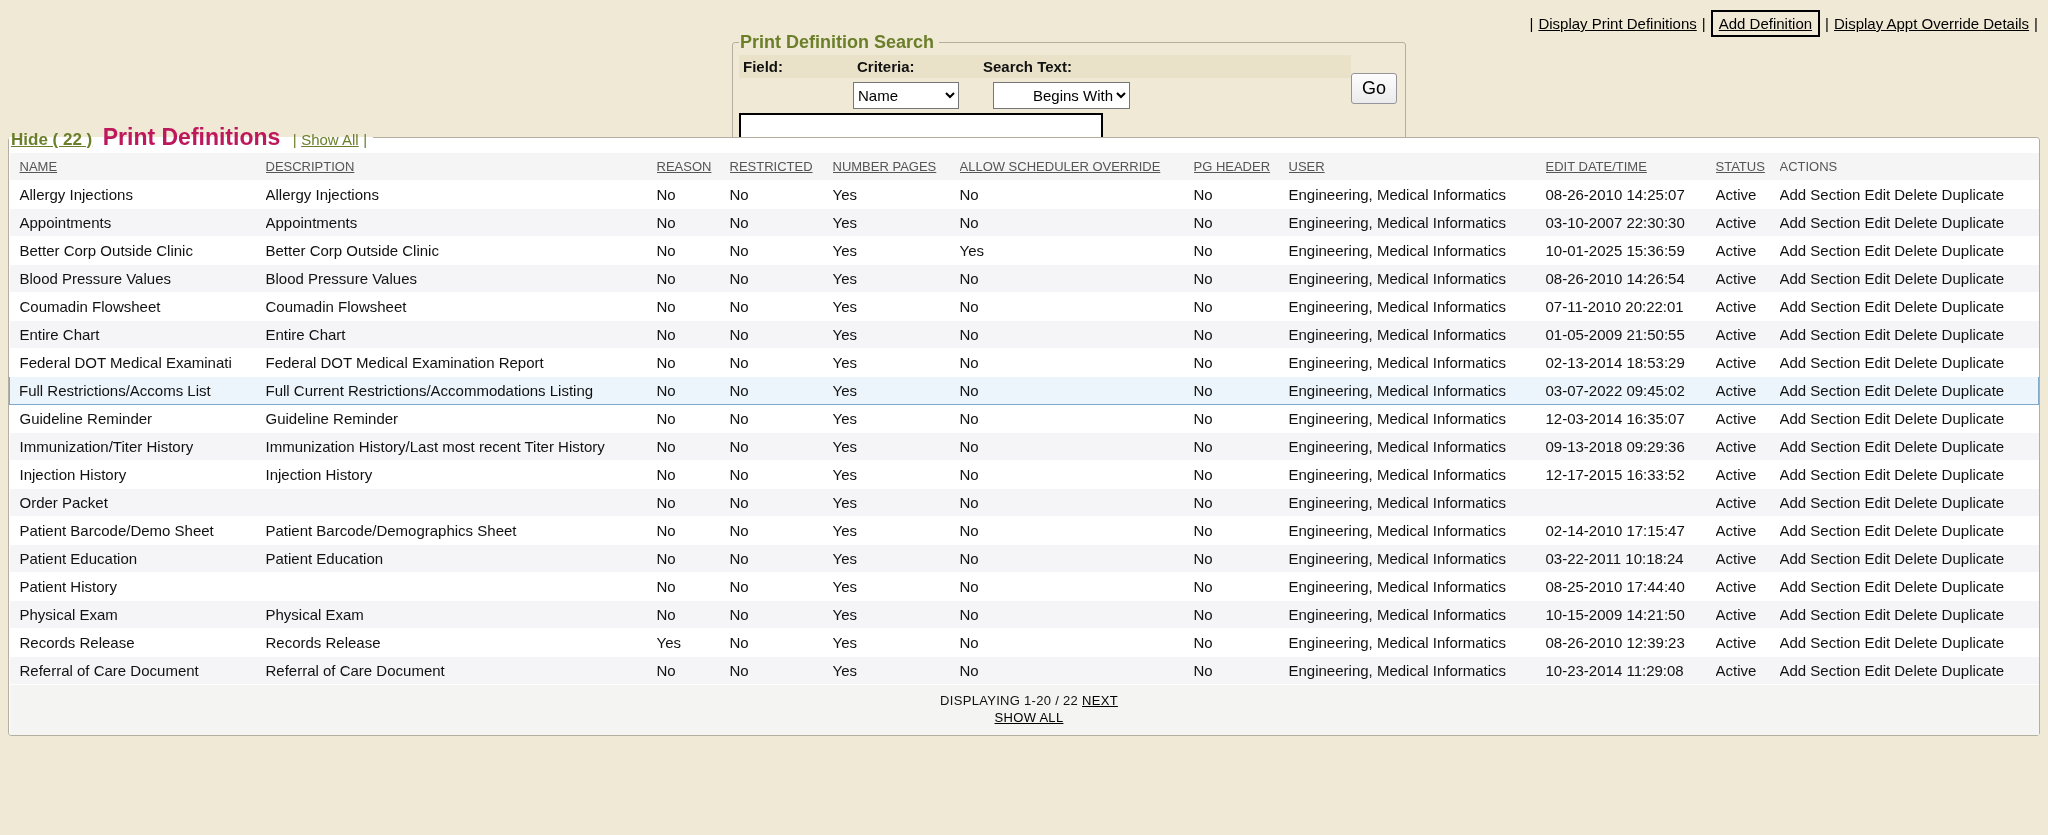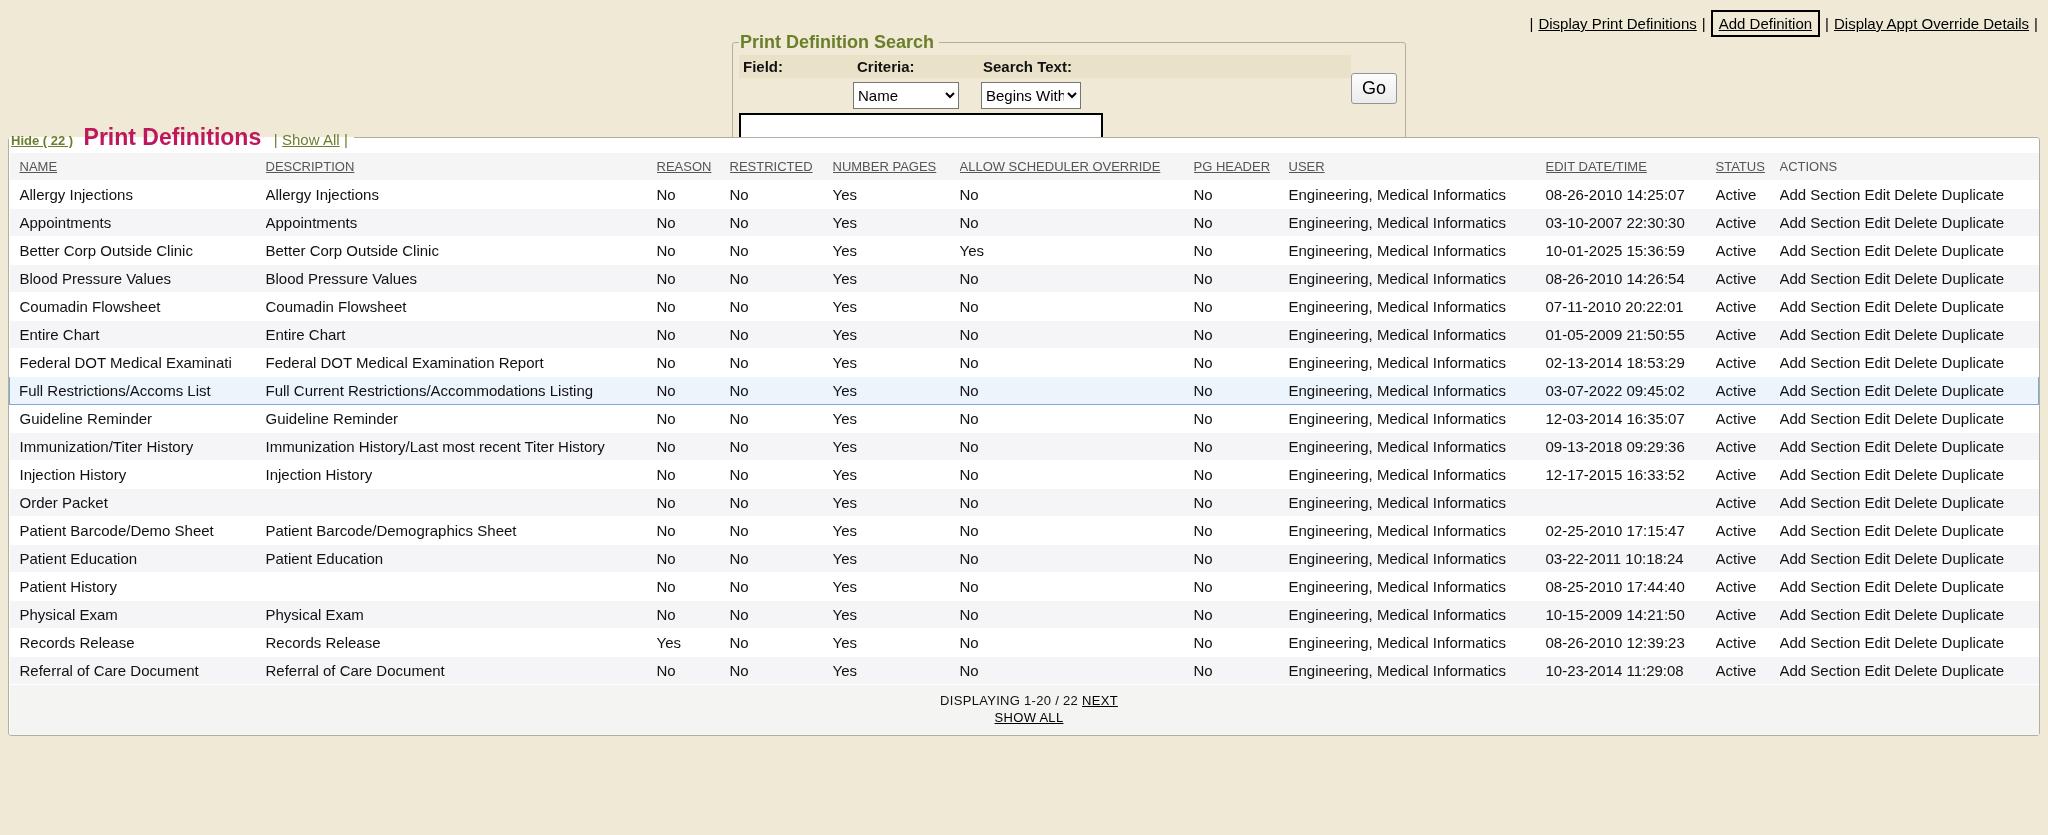--- a/index.html
+++ b/index.html
@@ -50,21 +50,21 @@
     font-weight: bold; font-size: 15px;
     padding: 3px 4px 0 4px; height: 23px;
   }
   .ctrl { margin-top: 4px; }
   .search-select {
     font-size: 15px; height: 27px;
     border: 1px solid #767676; background: #fff;
     font-family: "Liberation Sans", sans-serif;
   }
   #field-select { width: 106px; }
-  #criteria-select { width: 100px; margin-left: 2px; }
+  #criteria-select { width: 137px; margin-left: 14px; text-align: right; }
   .search-input {
     width: 364px; height: 27px;
     border: 2px solid #000; background: #fff;
     font-size: 15px; padding: 0 4px;
     outline: none;
     font-family: "Liberation Sans", sans-serif;
   }
   .go-button {
     grid-row: 1 / 3; grid-column: 4;
     align-self: center; justify-self: end;
@@ -77,21 +77,21 @@
 
   
   .list-fieldset {
     position: absolute; left: 8px; top: 124px; width: 2032px;
     border: 1px solid #b3afa0; border-radius: 3px;
     margin: 0; padding: 2px 0 0 0;
     background: #fff;
   }
   .list-legend { padding: 0 6px 0 2px; white-space: nowrap; }
   .hide-link {
-    color: #6b7f2b; font-weight: bold; font-size: 13px;
+    color: #6b7f2b; font-weight: bold; font-size: 17px;
     text-decoration: underline;
   }
   .main-title {
     color: #be185d; font-weight: bold; font-size: 23px;
     margin: 0 8px 0 6px;
   }
   .legend-sep { color: #6b7f2b; font-size: 15px; }
   .showall-link {
     color: #6b7f2b; font-size: 15px; text-decoration: underline;
   }
@@ -364,21 +364,21 @@
   </tr>
         <tr>
     <td>Patient Barcode/Demo Sheet</td>
     <td>Patient Barcode/Demographics Sheet</td>
     <td>No</td>
     <td>No</td>
     <td>Yes</td>
     <td>No</td>
     <td>No</td>
     <td>Engineering, Medical Informatics</td>
-    <td>02-25-2010 17:15:47</td>
+    <td>02-14-2010 17:15:47</td>
     <td>Active</td>
     <td><a href="#" class="action-link">Add Section</a><a href="#" class="action-link">Edit</a><a href="#" class="action-link">Delete</a><a href="#" class="action-link">Duplicate</a></td>
   </tr>
         <tr>
     <td>Patient Education</td>
     <td>Patient Education</td>
     <td>No</td>
     <td>No</td>
     <td>Yes</td>
     <td>No</td>

